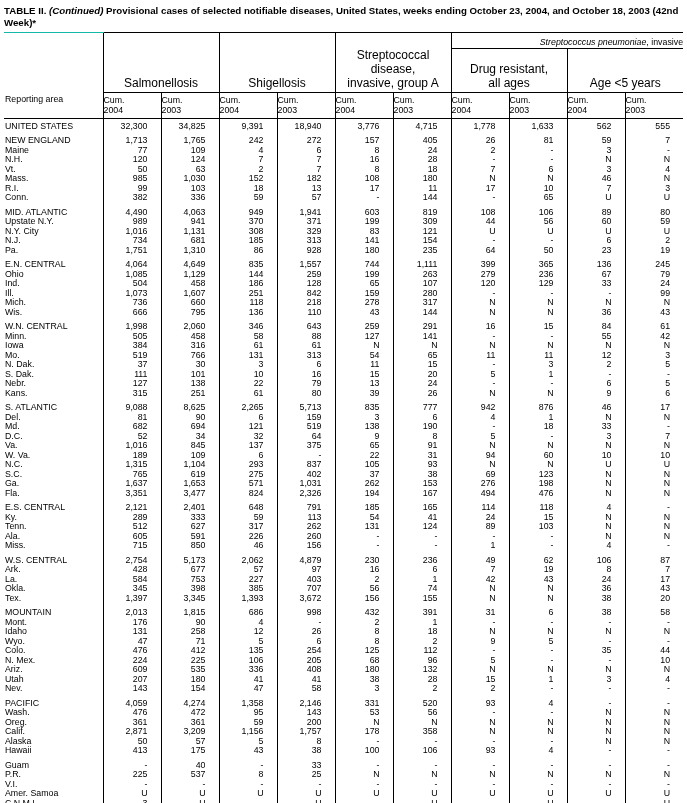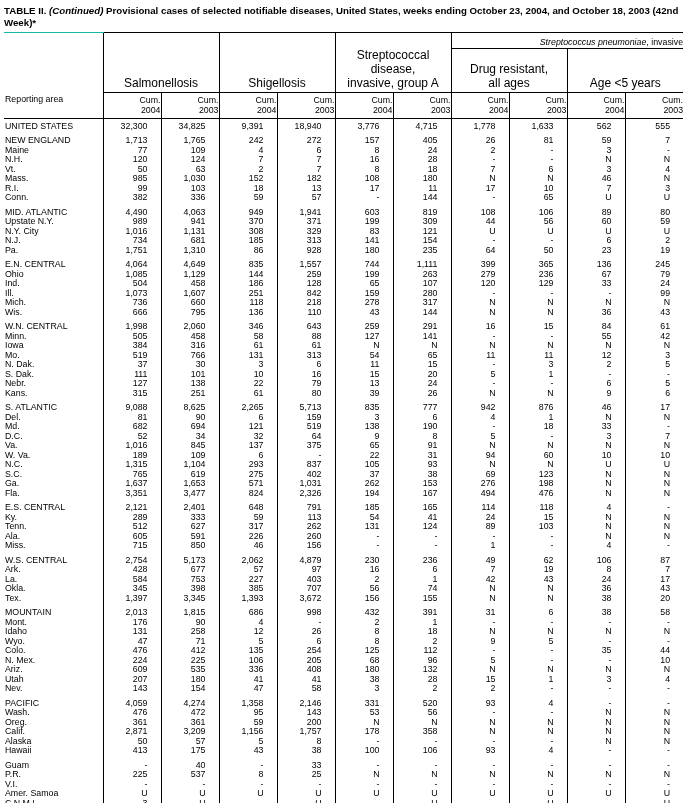--- a/index.html
+++ b/index.html
@@ -33,21 +33,21 @@
 
   th.grp {
     font-size:12px; vertical-align:bottom;
     border-left:1px solid #000; border-bottom:1px solid #000;
     padding:1px 0; line-height:1.15;margin-top:36px;
   }
   th.grp span { display:block; }
   th.grp .l2:empty { display:none; }
 
   th.cum {
-    font-size:8.8px; text-align:right; vertical-align:bottom;
+    font-size:8.8px; text-align:left; vertical-align:bottom;
     border-left:1px solid #000; border-bottom:1.5px solid #000;
     padding:2px 0 2px 0; line-height:1.2;
   }
   th.cum span { display:block; }
 
   tbody td { font-size:8.8px; line-height:9.5px; padding:0; vertical-align:bottom; white-space:nowrap; }
   td.area { text-align:left; padding-left:1px; }
   td.val  { text-align:right; padding-right:13px; border-left:1px solid #000; }
   tr.first td { padding-top:3px; }
   tr.gap td { padding-top:5px; }

